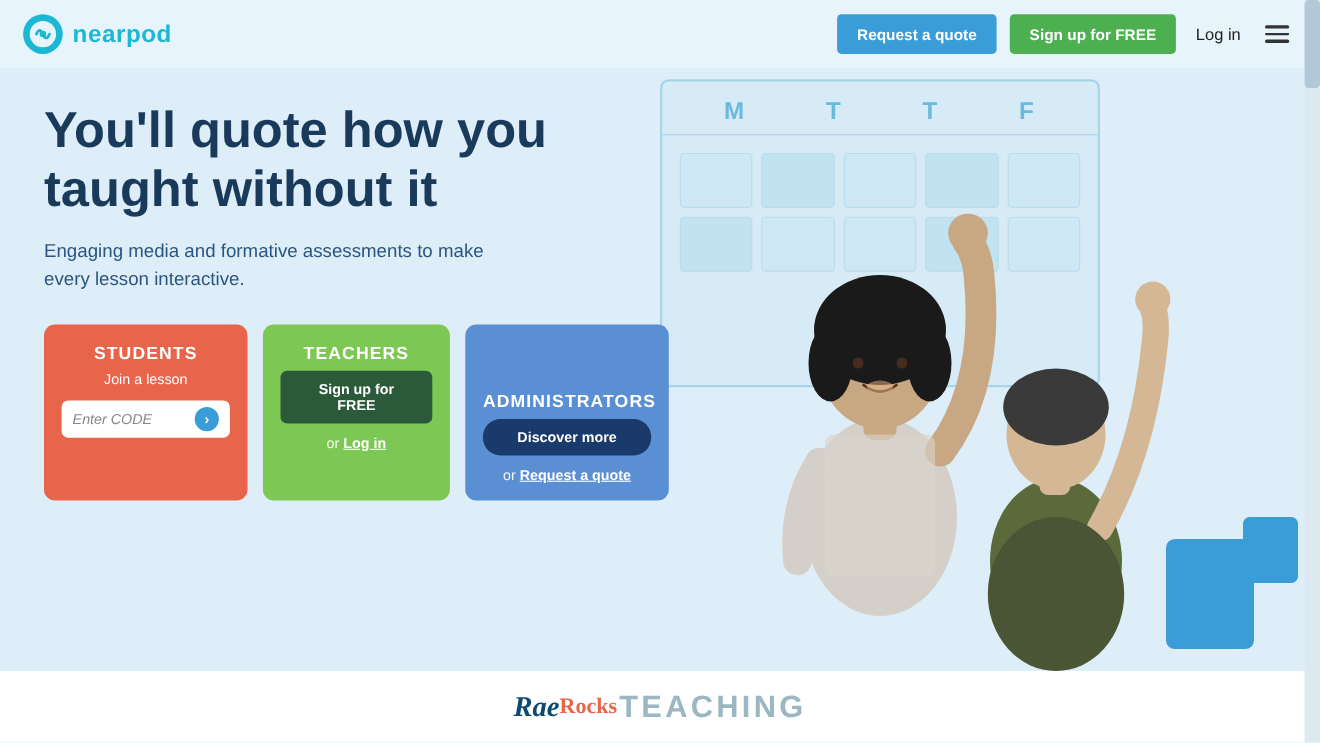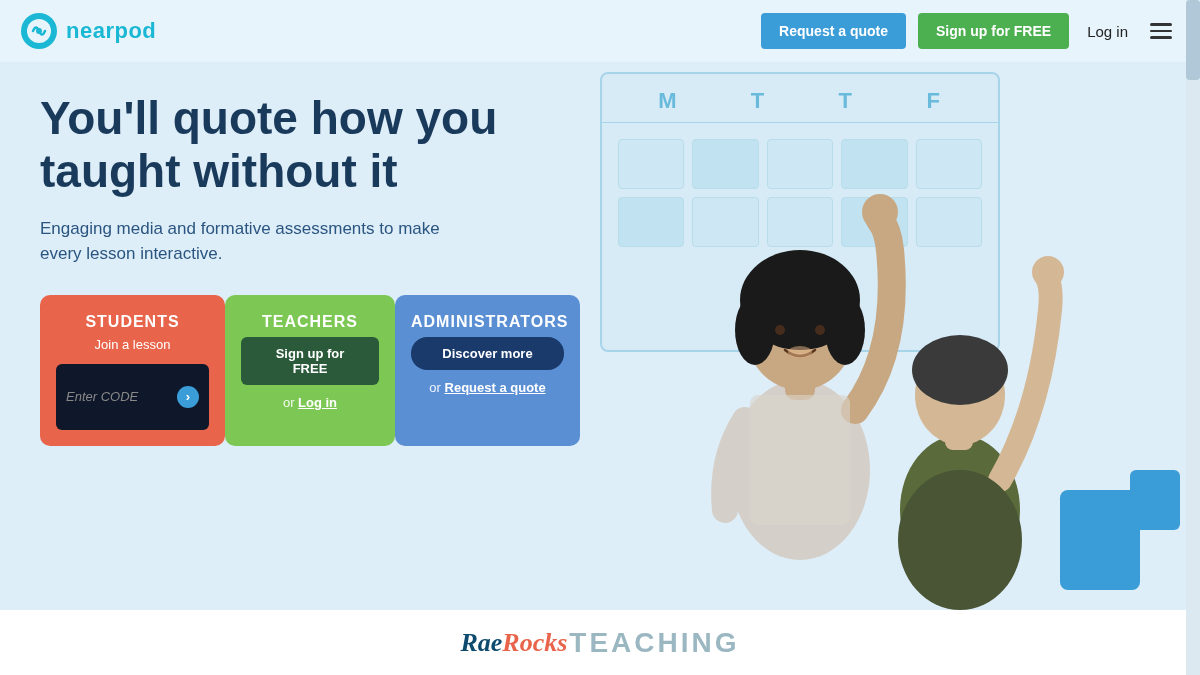--- a/index.html
+++ b/index.html
@@ -127,20 +127,21 @@
       font-size: 17px;
       color: #2a5580;
       line-height: 1.5;
       margin-bottom: 28px;
       max-width: 440px;
     }
 
     
     .cards-row {
       display: flex;
+      gap: 14px;
     }
 
     
     .card-students {
       background: #e8644a;
       border-radius: 10px;
       padding: 18px 16px 16px;
       width: 185px;
       color: white;
       flex-shrink: 0;
@@ -154,23 +155,23 @@
     }
     .card-subtitle {
       font-size: 13px;
       text-align: center;
       margin-bottom: 12px;
       font-weight: 500;
     }
     .code-input-row {
       display: flex;
       align-items: center;
-      background: #0f172a;
+      background: #ffffff;
       border-radius: 6px;
-      padding: 22px 10px;
+      padding: 6px 10px;
       gap: 6px;
     }
     .code-input-placeholder {
       flex: 1;
       font-size: 13px;
       color: #888;
       font-style: italic;
     }
     .code-input-arrow {
       width: 22px;
@@ -221,21 +222,21 @@
 
     
     .card-admins {
       background: #5b8fd4;
       border-radius: 10px;
       padding: 18px 16px 16px;
       width: 185px;
       color: white;
       flex-shrink: 0;
     }
-    .card-admins .card-title { color: white; }
+    .card-admins .card-title { color: white; margin-top: 44px; }
     .btn-card-discover {
       background: #1a3a6c;
       color: white;
       border: none;
       border-radius: 16px;
       padding: 9px 16px;
       font-size: 13px;
       font-weight: 600;
       cursor: pointer;
       width: 100%;
@@ -326,24 +327,23 @@
     }
     .footer-rae {
       font-family: 'Georgia', serif;
       font-size: 26px;
       font-weight: 700;
       color: #0c4a6e;
       font-style: italic;
     }
     .footer-rocks {
       font-family: 'Georgia', serif;
-      font-size: 26px;
+      font-size: 20px;
       font-weight: 700;
       color: #e8644a;
-      font-style: italic;
     }
     .footer-teaching {
       font-family: 'Arial', sans-serif;
       font-size: 28px;
       font-weight: 700;
       color: #9bb8c2;
       letter-spacing: 3px;
       text-transform: uppercase;
       margin-left: 2px;
     }

